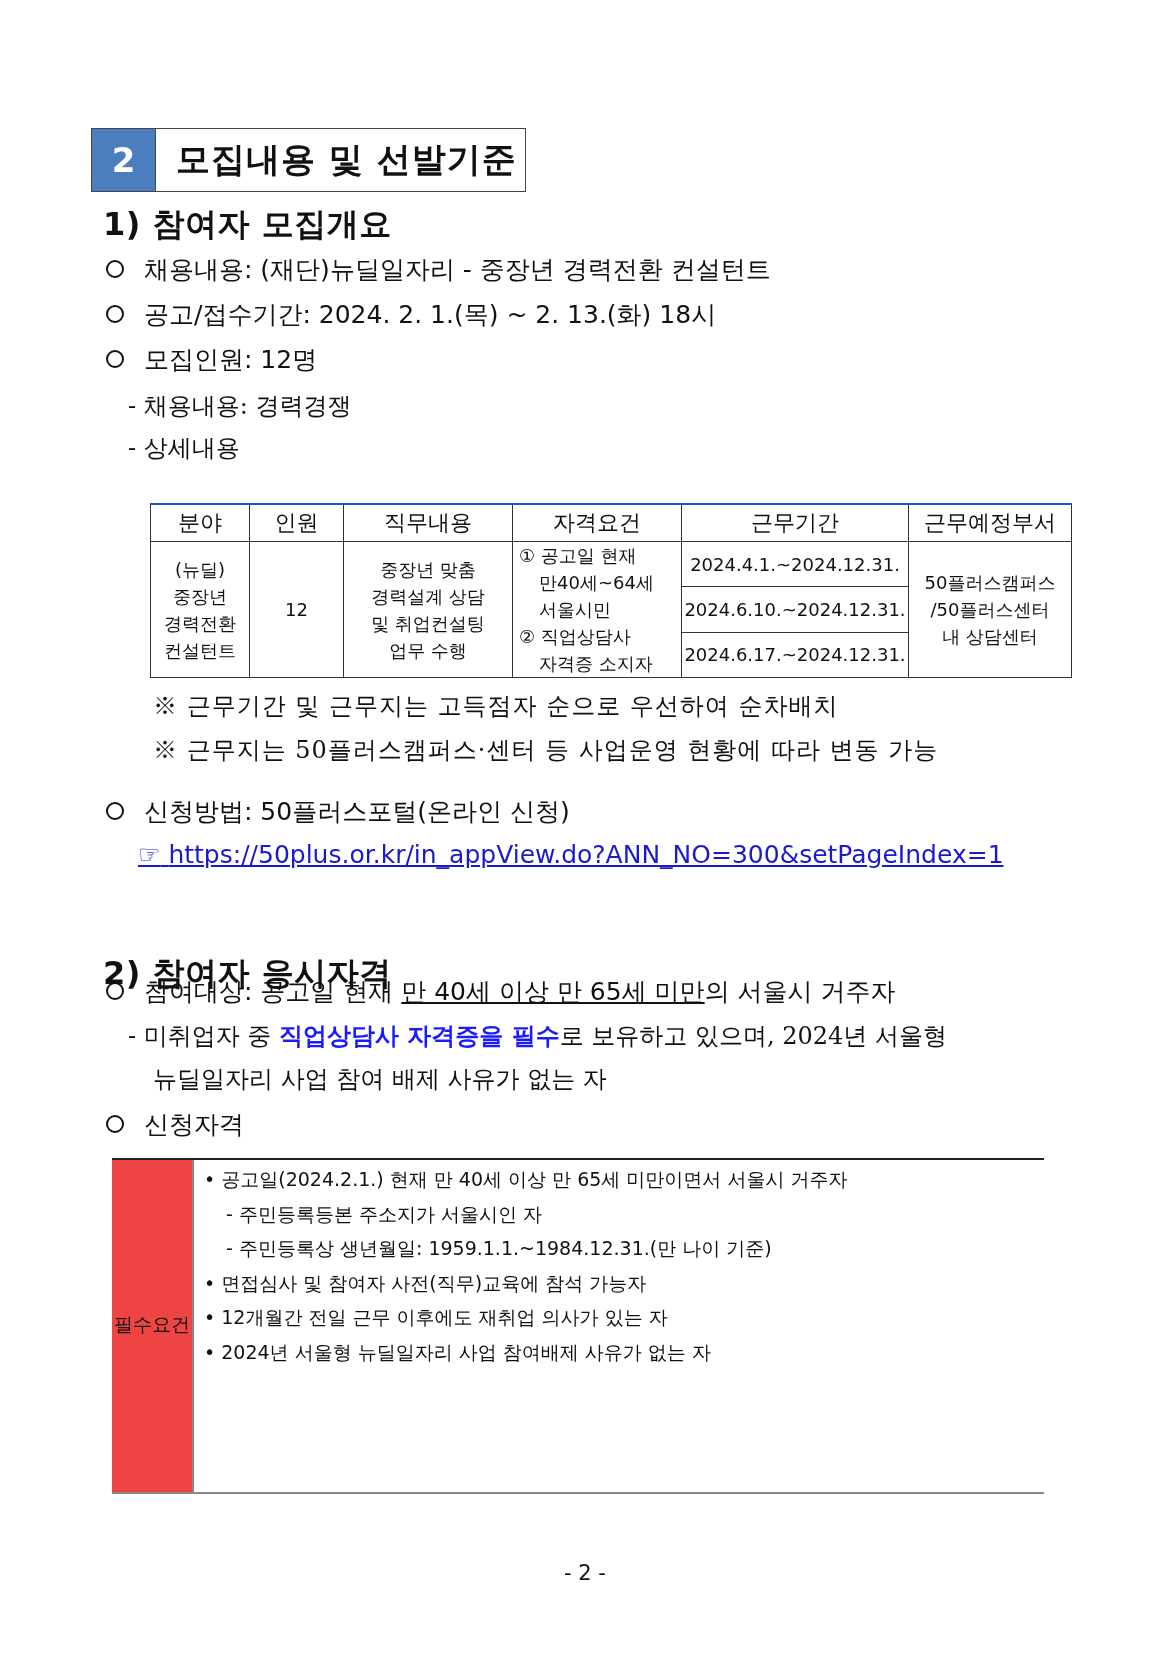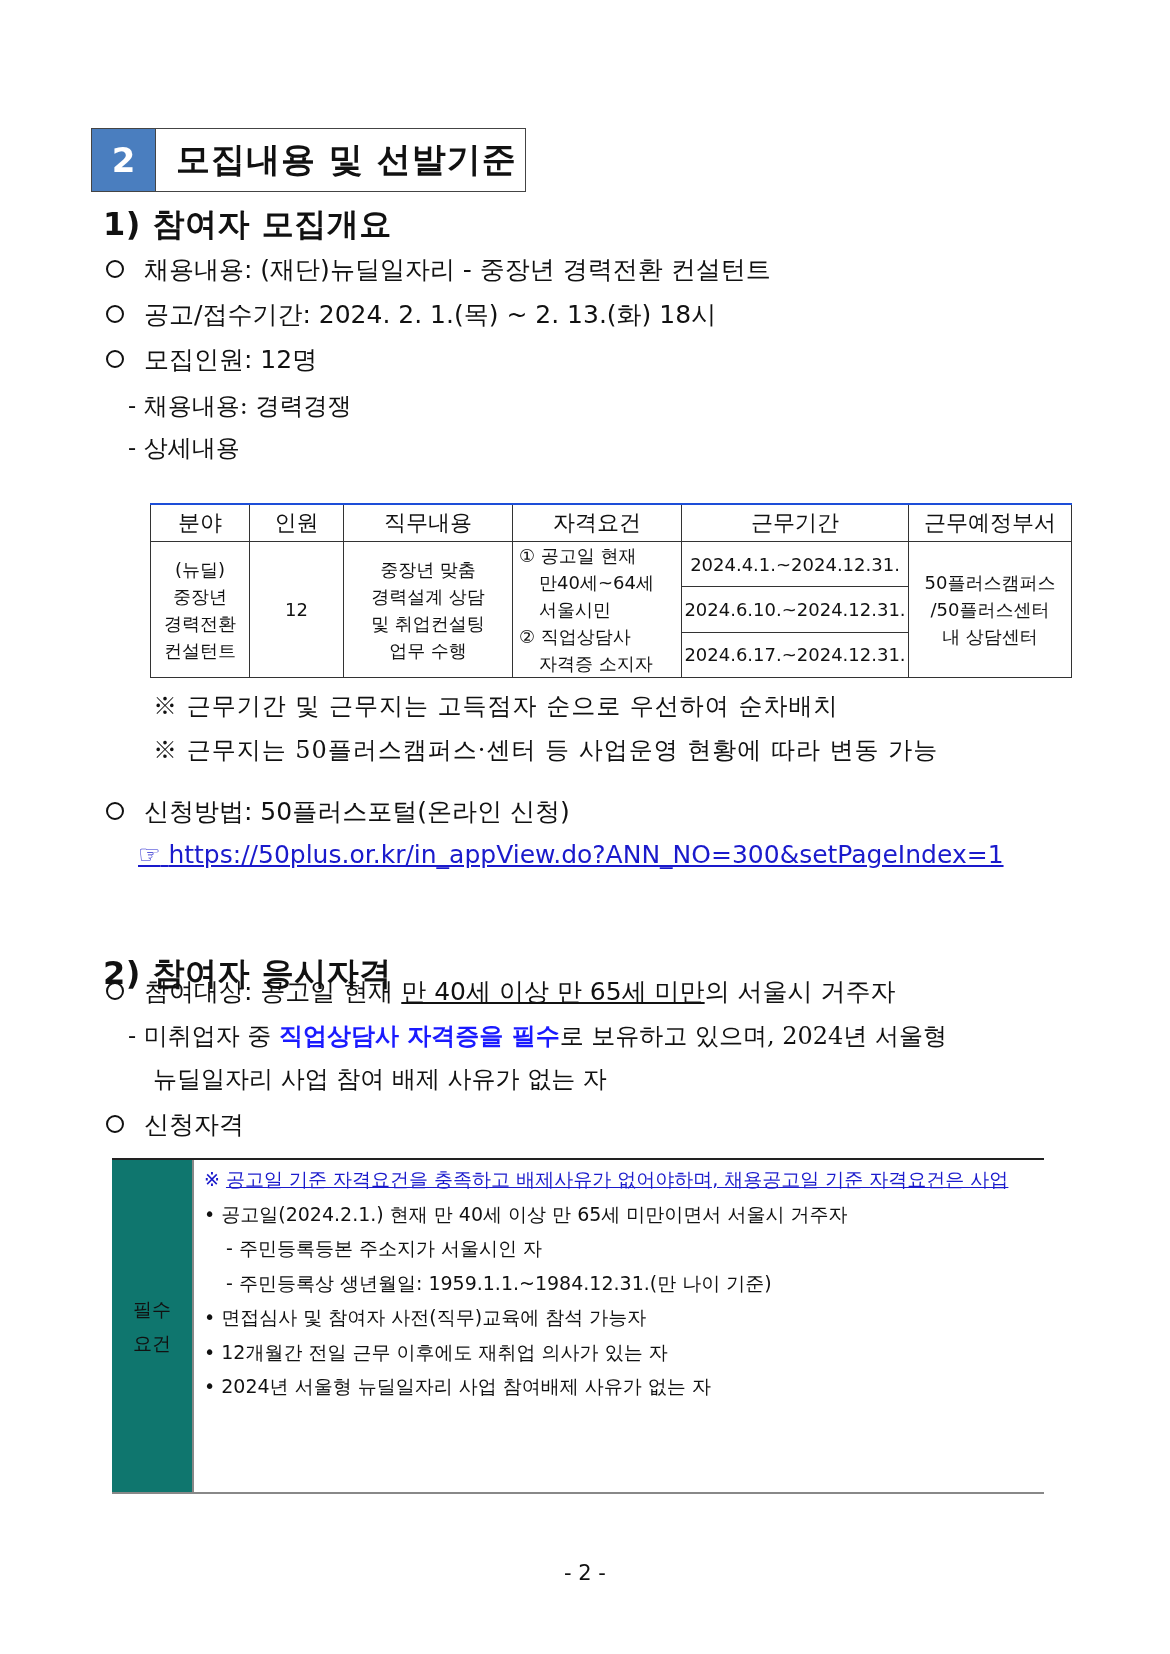--- a/index.html
+++ b/index.html
@@ -26,21 +26,21 @@
   table.detail td.qual { text-align: left; padding-left: 6px; }
   table.detail td.period { height: 41px; font-size: 18px; }
   table.detail tr.last td { border-bottom: 1.5px solid #333; }
 
   .link { color: #1a1acc; text-decoration: underline; font-size: 25px; white-space: nowrap; }
   .blue-bold { color: #1a1aff; font-weight: bold; }
   .ul { text-decoration: underline; }
 
   
   .req { left: 112px; top: 1158px; width: 932px; height: 336px; border-top: 2px solid #222; border-bottom: 2px solid #888; display: flex; box-sizing: border-box; }
-  .req-label { width: 80px; background: #0f766e; border-right: 2px solid #888; display: flex; flex-direction: column; align-items: center; justify-content: center; font-size: 19px; line-height: 34px; }
+  .req-label { width: 80px; background: #ef4444; border-right: 2px solid #888; display: flex; align-items: center; justify-content: center; font-size: 19px; line-height: 34px; font-family: Liberation Mono, monospace; }
   .req-body { flex: 1; padding-left: 10px; padding-top: 2px; font-size: 19px; }
   .req-body .line { height: 34.5px; line-height: 34.5px; white-space: nowrap; }
   .req-body .bluenote { color: #1a1acc; }
   .req-body .bluenote span.u { text-decoration: underline; }
   .req-body .indent1 { padding-left: 28px; }
   .req-body .indent2 { padding-left: 22px; }
 
   .pageno { left: 0; width: 1170px; top: 1561px; text-align: center; font-size: 21px; }
 </style>
 </head>
@@ -136,24 +136,20 @@
 <div class="abs bullet" style="left:106px; top:1108px;">
   <span class="o"></span><span>신청자격</span>
 </div>
 
 <div class="abs req">
   <div class="req-label">
     <div>필수</div>
     <div>요건</div>
   </div>
   <div class="req-body">
-    <div class="line bluenote">
-      <span>※</span>
-      <span class="u">공고일 기준 자격요건을 충족하고 배제사유가 없어야하며, 채용공고일 기준 자격요건은 사업</span>
-    </div>
     <div class="line">• 공고일(2024.2.1.) 현재 만 40세 이상 만 65세 미만이면서 서울시 거주자</div>
     <div class="line indent2">- 주민등록등본 주소지가 서울시인 자</div>
     <div class="line indent2">- 주민등록상 생년월일: 1959.1.1.~1984.12.31.(만 나이 기준)</div>
     <div class="line">• 면접심사 및 참여자 사전(직무)교육에 참석 가능자</div>
     <div class="line">• 12개월간 전일 근무 이후에도 재취업 의사가 있는 자</div>
     <div class="line">• 2024년 서울형 뉴딜일자리 사업 참여배제 사유가 없는 자</div>
   </div>
 </div>
 
 <div class="abs pageno">- 2 -</div>

